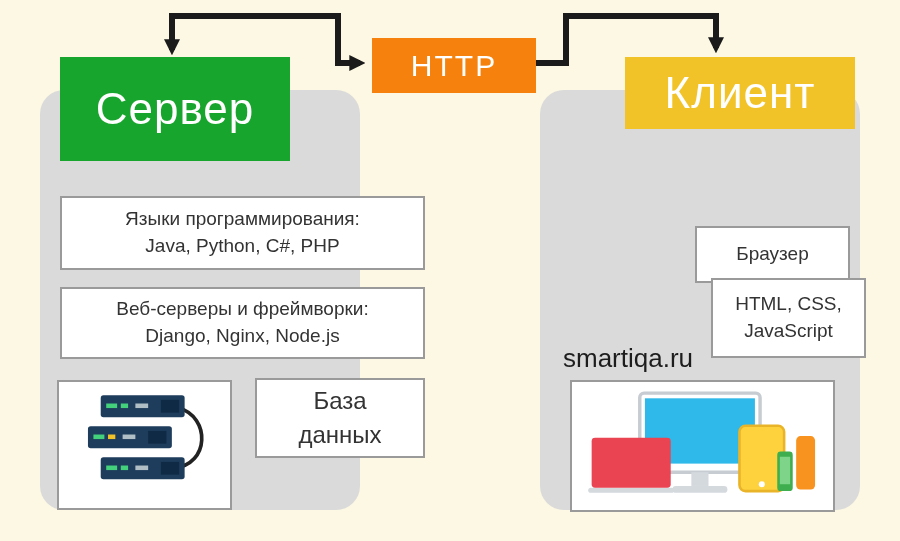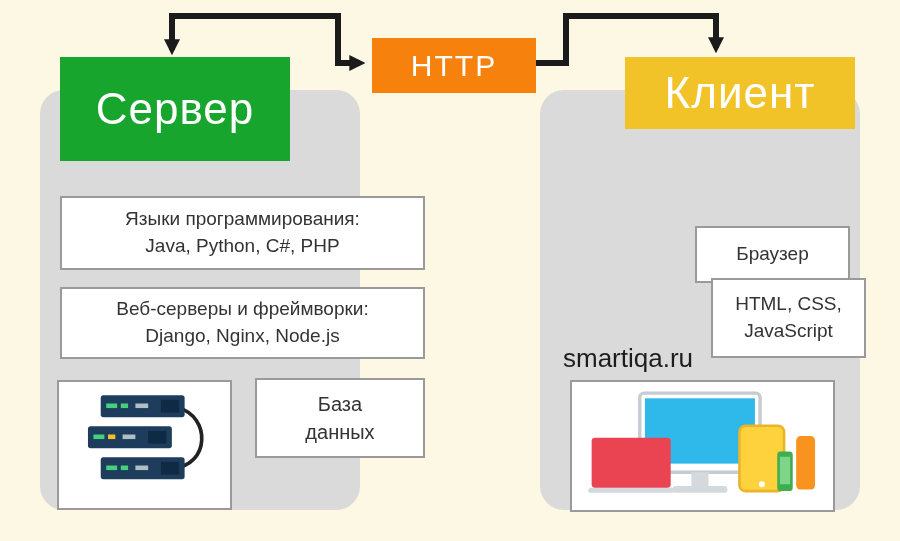--- a/index.html
+++ b/index.html
@@ -16,21 +16,21 @@
           color:#fff;font-size:44px;letter-spacing:1px;}
   .header.server{left:60px;top:57px;width:230px;height:104px;background:var(--green);}
   .header.client{left:625px;top:57px;width:230px;height:72px;background:var(--yellow);}
   .http{position:absolute;left:372px;top:38px;width:164px;height:55px;background:var(--orange);
         display:flex;align-items:center;justify-content:center;color:#fff;font-size:30px;letter-spacing:2px;}
   .card{position:absolute;background:#fff;border:2px solid var(--border);
         display:flex;flex-direction:column;align-items:center;justify-content:center;
         color:var(--text);font-size:19px;line-height:1.42;text-align:center;}
   .card.langs{left:60px;top:185px;width:365px;height:74px;margin-top:11px;}
   .card.fw{left:60px;top:287px;width:365px;height:72px;}
-  .card.db{left:255px;top:378px;width:170px;height:80px;font-size:20px;}
+  .card.db{left:255px;top:378px;width:170px;height:80px;font-size:24px;}
   .card.srvicon{left:57px;top:380px;width:175px;height:130px;}
   .card.browser{left:695px;top:185px;width:155px;height:57px;margin-top:41px;}
   .card.tech{left:695px;top:278px;width:155px;height:80px;margin-left:16px;}
   .card.devices{left:570px;top:380px;width:265px;height:132px;}
   .watermark{position:absolute;left:563px;top:343px;font-size:26px;color:#1d1d1d;}
   .arrows{position:absolute;left:0;top:0;width:900px;height:541px;pointer-events:none;}
   .iconwrap{width:100%;height:100%;display:flex;align-items:center;justify-content:center;padding:6px;}
   .iconwrap svg{width:100%;height:100%;}
 </style>
 </head>

